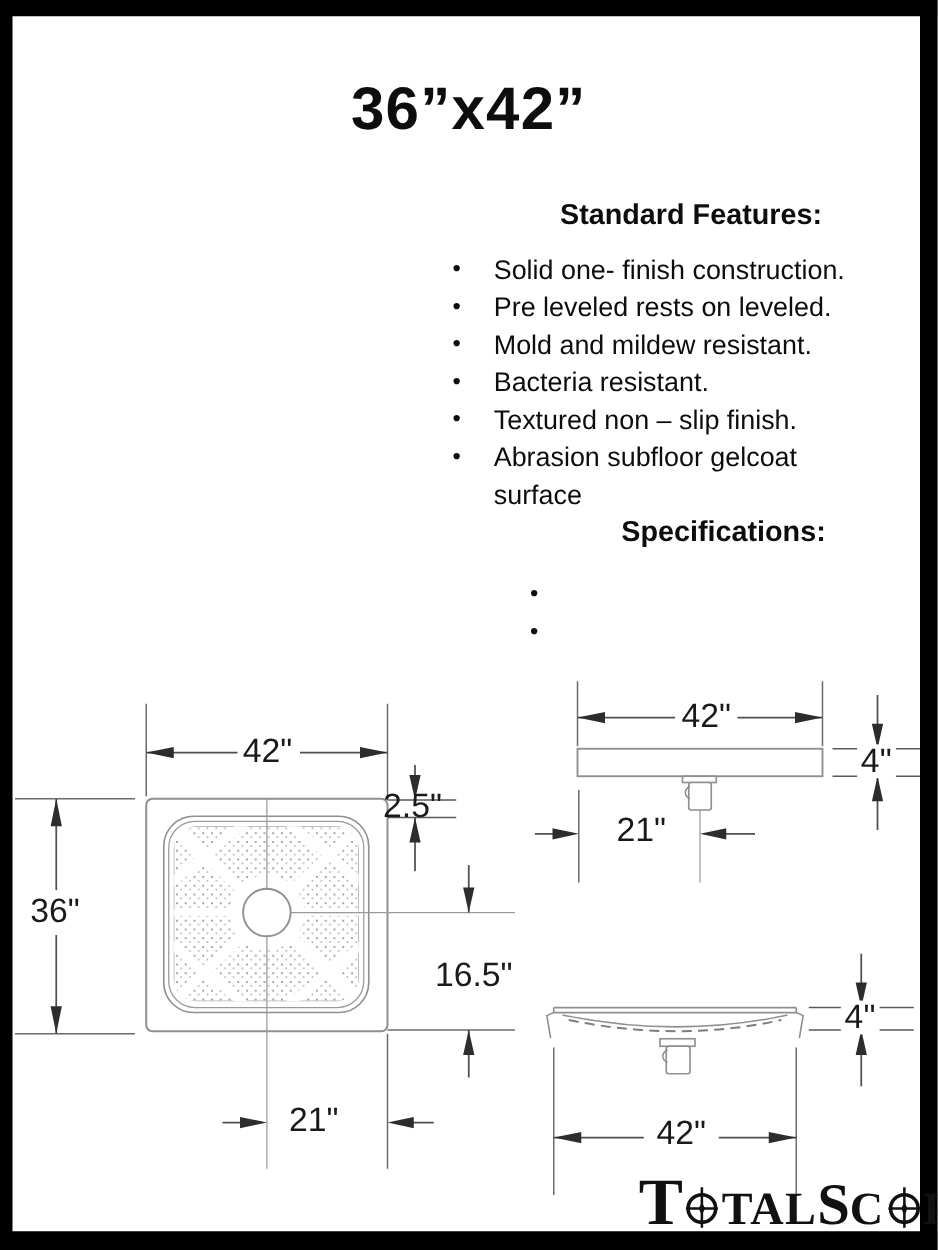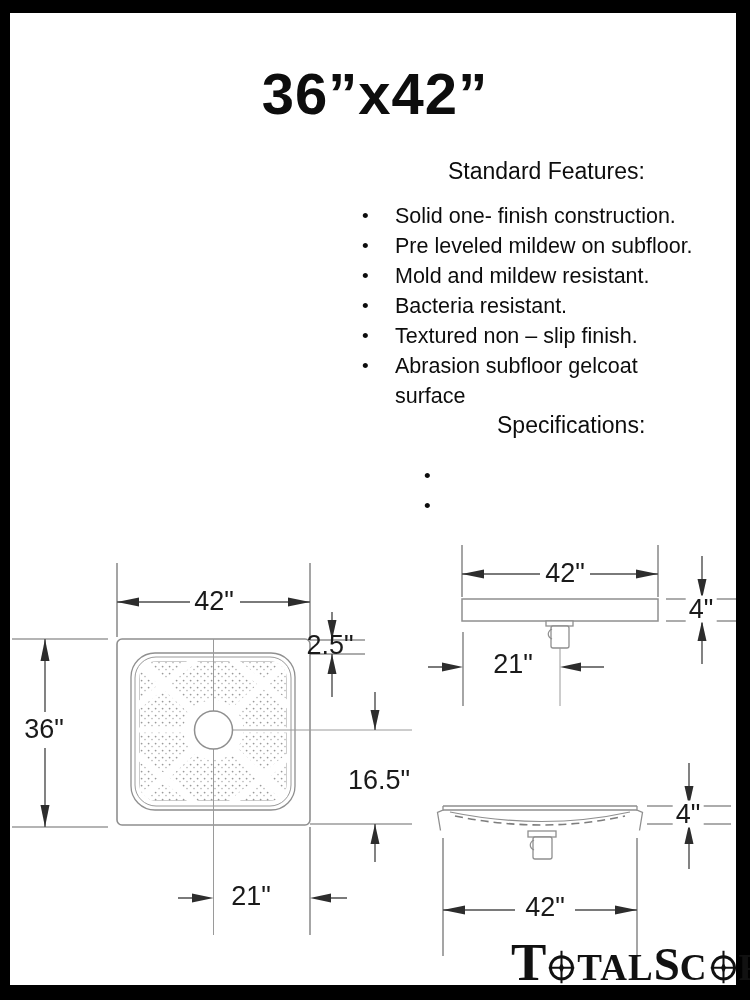--- a/index.html
+++ b/index.html
@@ -5,23 +5,23 @@
   html,body{margin:0;padding:0;background:#222;}
   .stage{position:relative;width:750px;height:1000px;background:#ffffff;overflow:hidden;
          font-family:"Liberation Sans",sans-serif;color:#0d0d0d;}
   .border-bar{position:absolute;background:#000;}
   #bar-top{left:0;top:0;width:750px;height:13px;}
   #bar-bottom{left:0;top:985px;width:750px;height:15px;}
   #bar-left{left:0;top:0;width:10px;height:1000px;}
   #bar-right{left:736px;top:0;width:14px;height:1000px;}
 
   .title{position:absolute;left:0;right:0;top:60px;text-align:center;
-         font-size:58px;font-weight:bold;letter-spacing:1px;}
-
-  .sec-heading{position:absolute;font-size:23px;font-weight:normal;white-space:nowrap;text-align:right;}
+         font-size:48px;font-weight:bold;letter-spacing:1px;}
+
+  .sec-heading{position:absolute;font-size:23px;font-weight:bold;white-space:nowrap;text-align:right;}
   #features-heading{left:448px;top:158px;}
   #specs-heading{left:497px;top:412px;}
 
   ul.blist{position:absolute;margin:0;padding:0;list-style:none;}
   #features-list{left:362px;top:201px;width:348px;}
   #specs-list{left:424px;top:461px;width:290px;}
   .blist li{display:flex;font-size:21.5px;line-height:30px;}
   .blist .bullet{flex:0 0 33px;text-align:left;font-size:19px;}
   .blist .item-text{flex:1;}
 
@@ -55,21 +55,21 @@
 
   <ul class="blist" id="features-list">
 
       <li>
         <span class="bullet">•</span>
         <span class="item-text">Solid one- finish  construction.</span>
       </li>
 
       <li>
         <span class="bullet">•</span>
-        <span class="item-text">Pre leveled mildew on subfloor.</span>
+        <span class="item-text">Pre leveled rests on leveled.</span>
       </li>
 
       <li>
         <span class="bullet">•</span>
         <span class="item-text">Mold and mildew resistant.</span>
       </li>
 
       <li>
         <span class="bullet">•</span>
         <span class="item-text">Bacteria resistant.</span>

